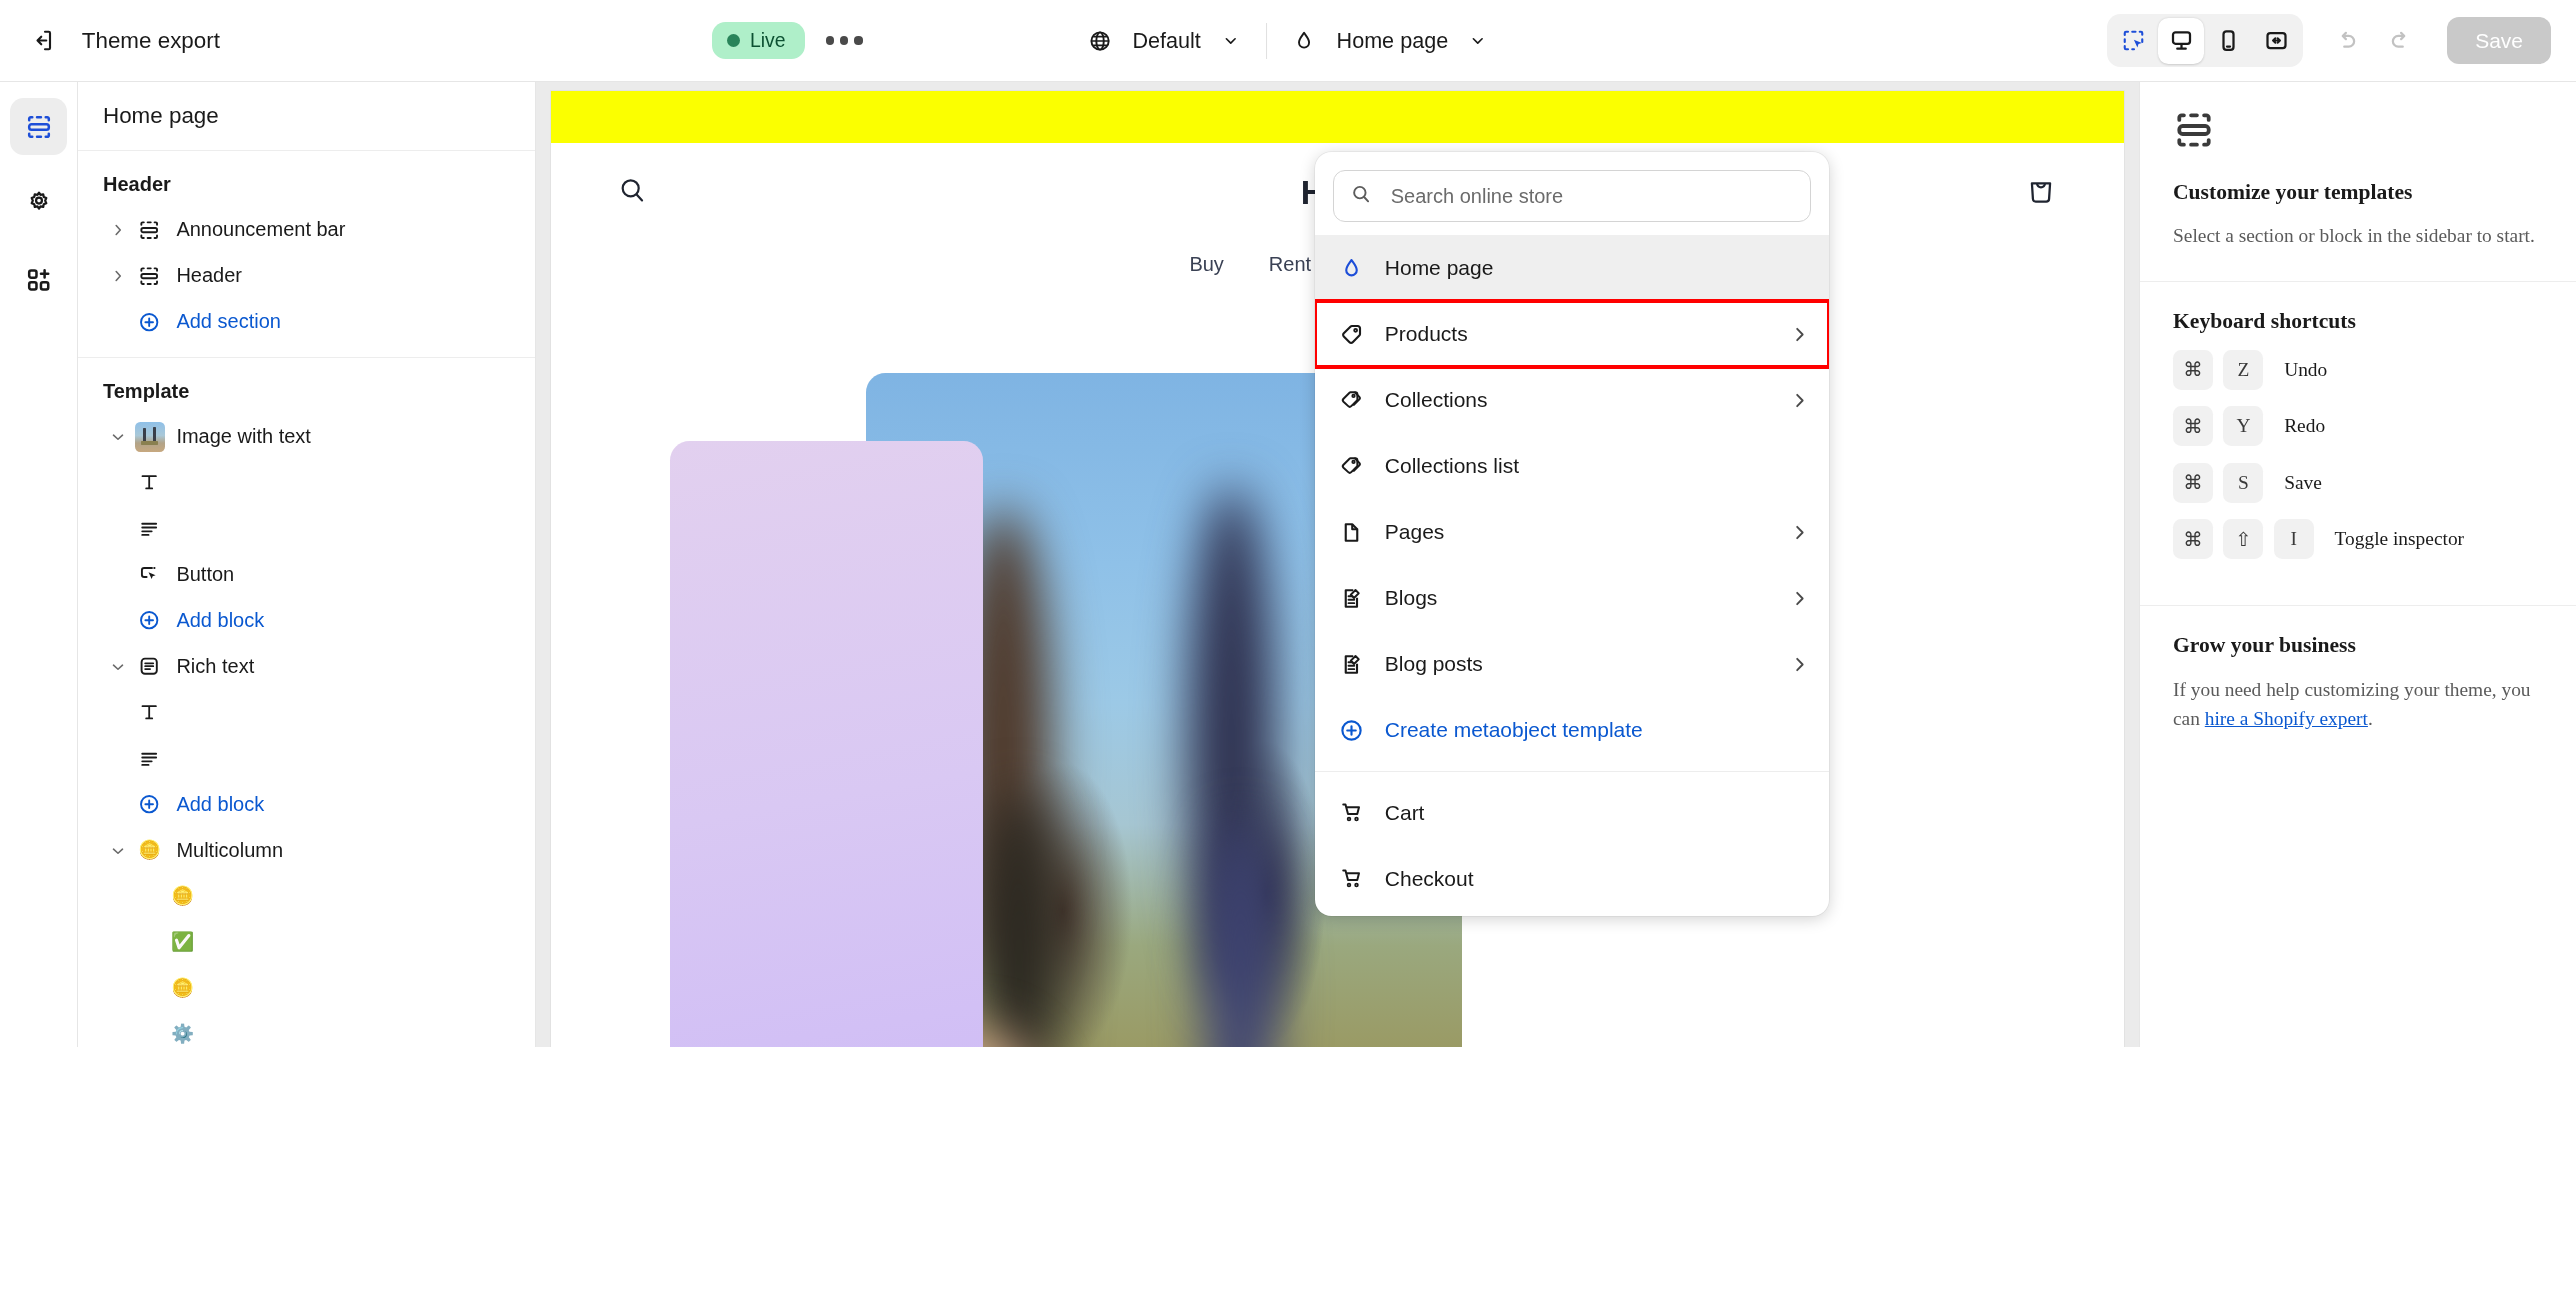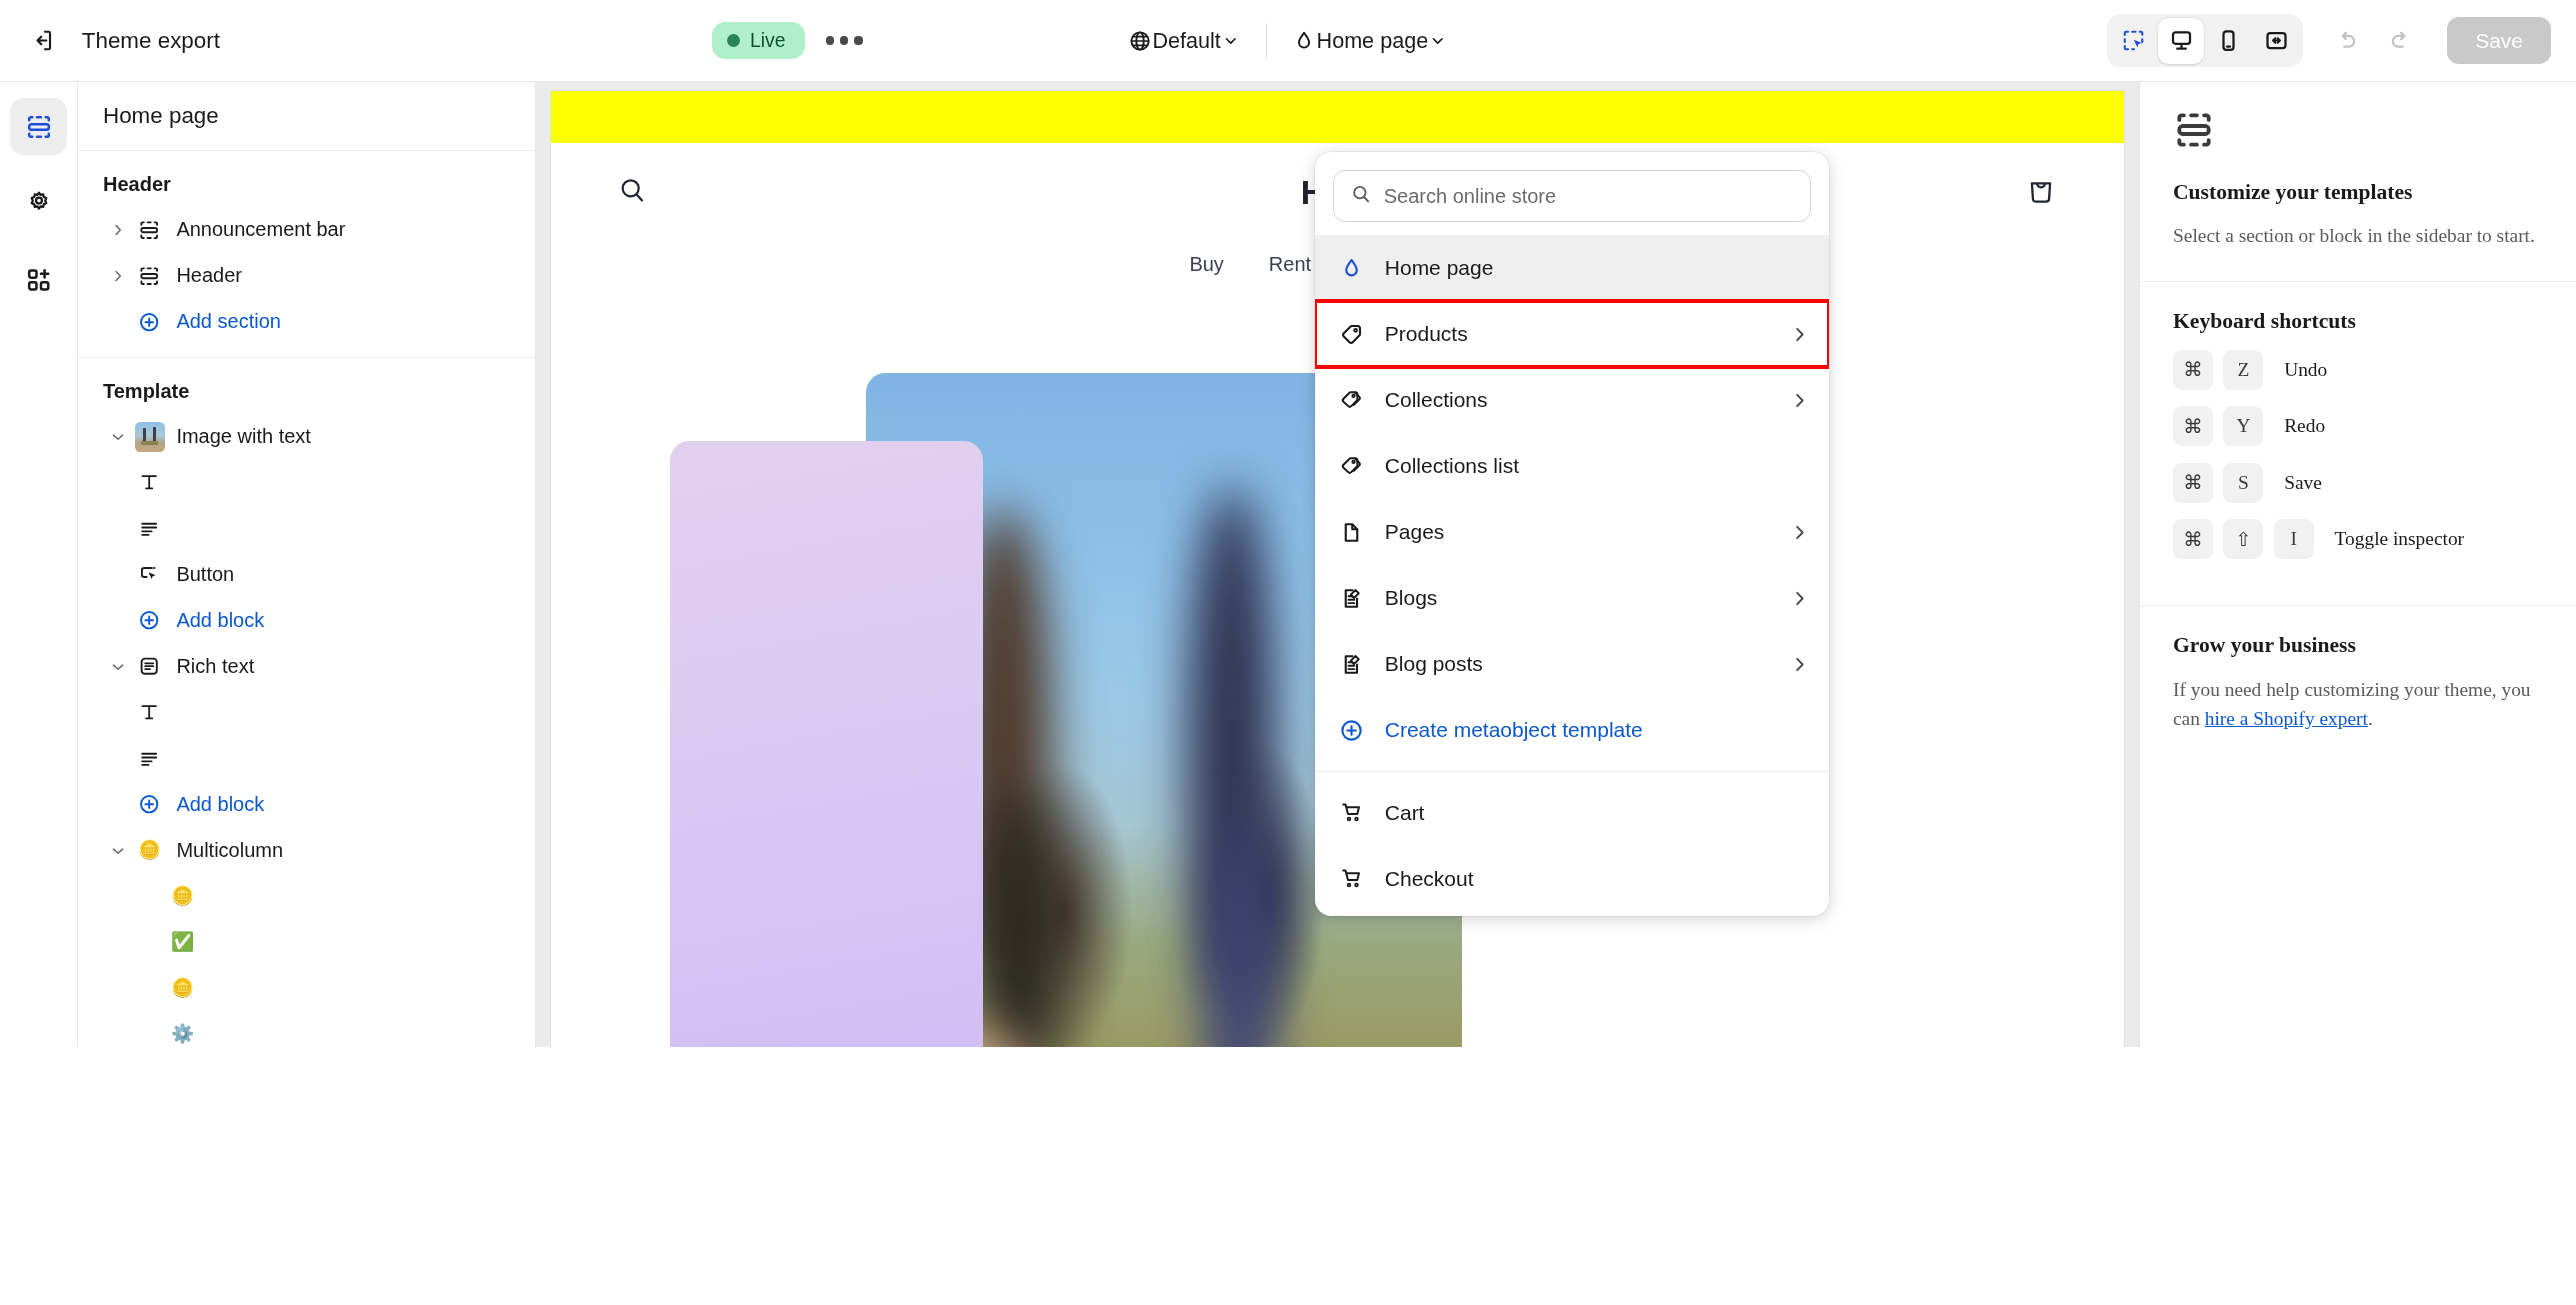--- a/index.html
+++ b/index.html
@@ -42,21 +42,21 @@
     width: 46px; height: 46px; border-radius: 10.4px; cursor: pointer;
     display: flex; align-items: center; justify-content: center; gap: 6px;
   }
   .more-dot { width: 8.2px; height: 8.2px; border-radius: 50%; background: #4a4a4a; }
 
   .tb-center {
     position: absolute; left: 50%; transform: translateX(-50%);
     display: flex; align-items: center;
   }
   .selector {
-    display: flex; align-items: center; gap: 0;
+    display: flex; align-items: center; gap: 20px;
     padding: 9px 13.4px; border-radius: 10.4px; cursor: pointer;
     white-space: nowrap;
   }
   .selector .lbl { font-size: 21.6px; color: #1a1a1a; }
   .divider-v { width: 1.5px; height: 36px; background: #e0e0e0; margin: 0 12px; }
 
   .tb-right {
     margin-left: auto; display: flex; align-items: center;
     gap: 0; padding-right: 25px;
   }
@@ -214,21 +214,21 @@
 
   
   .dropdown {
     position: absolute; left: 1315px; top: 70px; width: 514px;
     background: #ffffff; border-radius: 16.4px;
     box-shadow: 0 3px 16.4px rgba(0,0,0,.18), 0 0 0 0.7px rgba(0,0,0,.06);
     z-index: 60; padding: 0 0 4.5px 0; overflow: hidden;
   }
   .dd-searchwrap { padding: 18px 18px 13.4px 18px; }
   .dd-search {
-    display: flex; align-items: center; gap: 11px;
+    display: flex; align-items: center; gap: 18px;
     border: 1.5px solid #d4d4d4; border-radius: 12px; height: 52px;
     padding: 0 16.4px; background: #fff;
   }
   .dd-search input {
     border: none; outline: none; font-size: 20px; color: #1a1a1a;
     font-family: inherit; flex: 1; background: transparent;
   }
   .dd-search input::placeholder { color: #6b6b6b; }
   .dd-item {
     display: flex; align-items: center; height: 66px;

